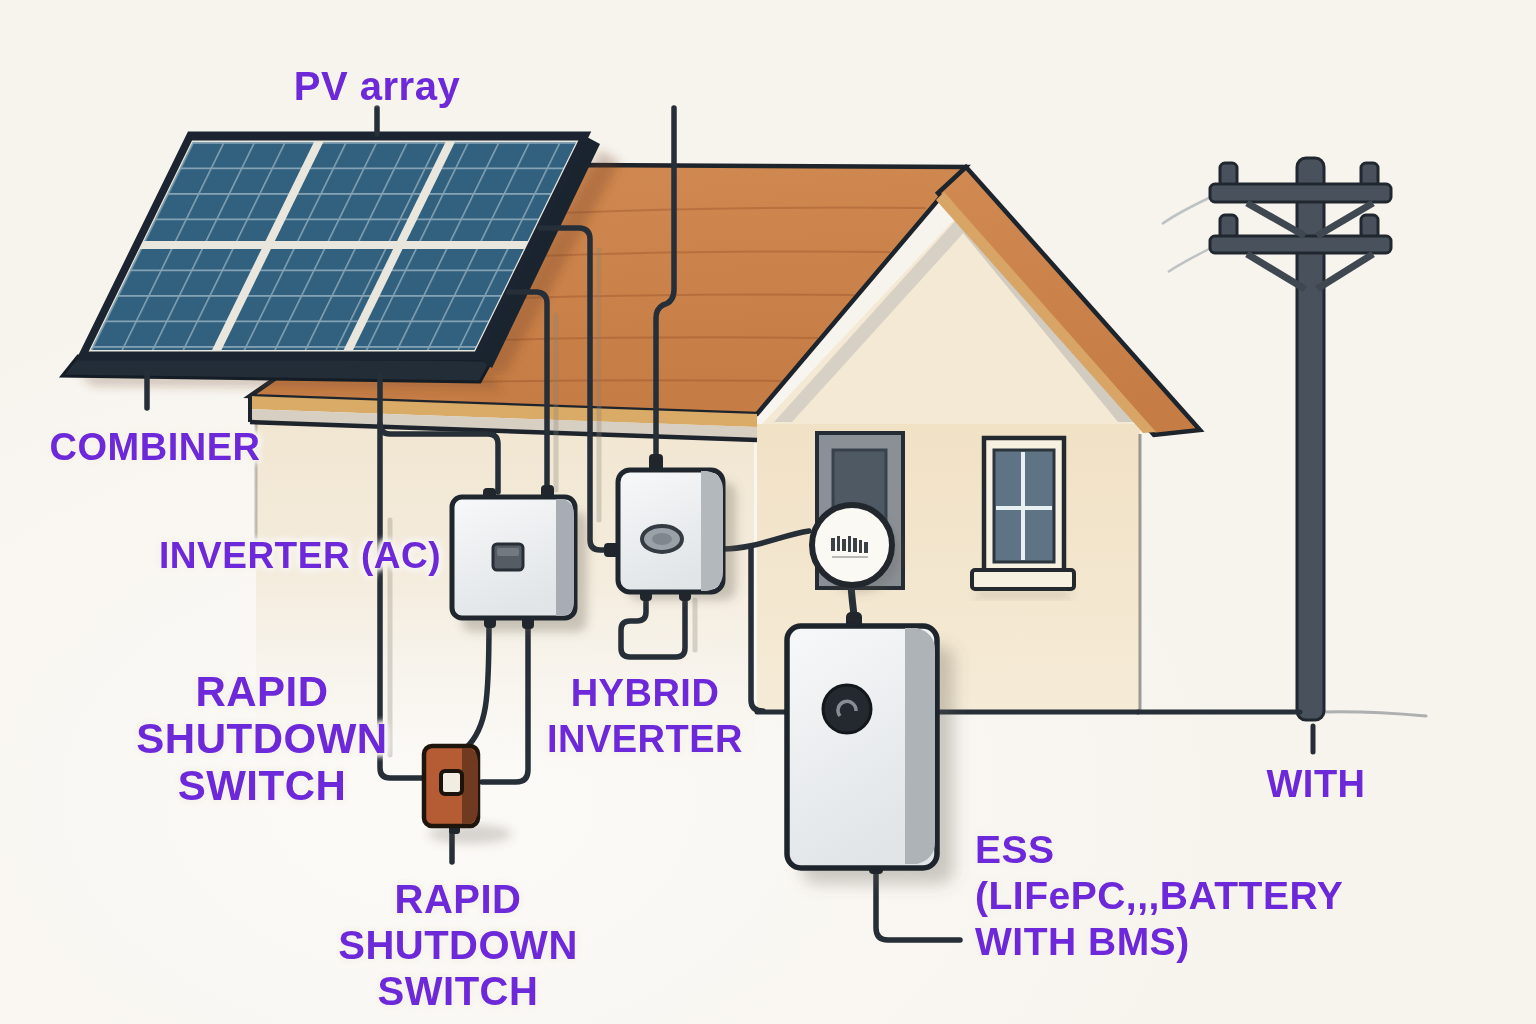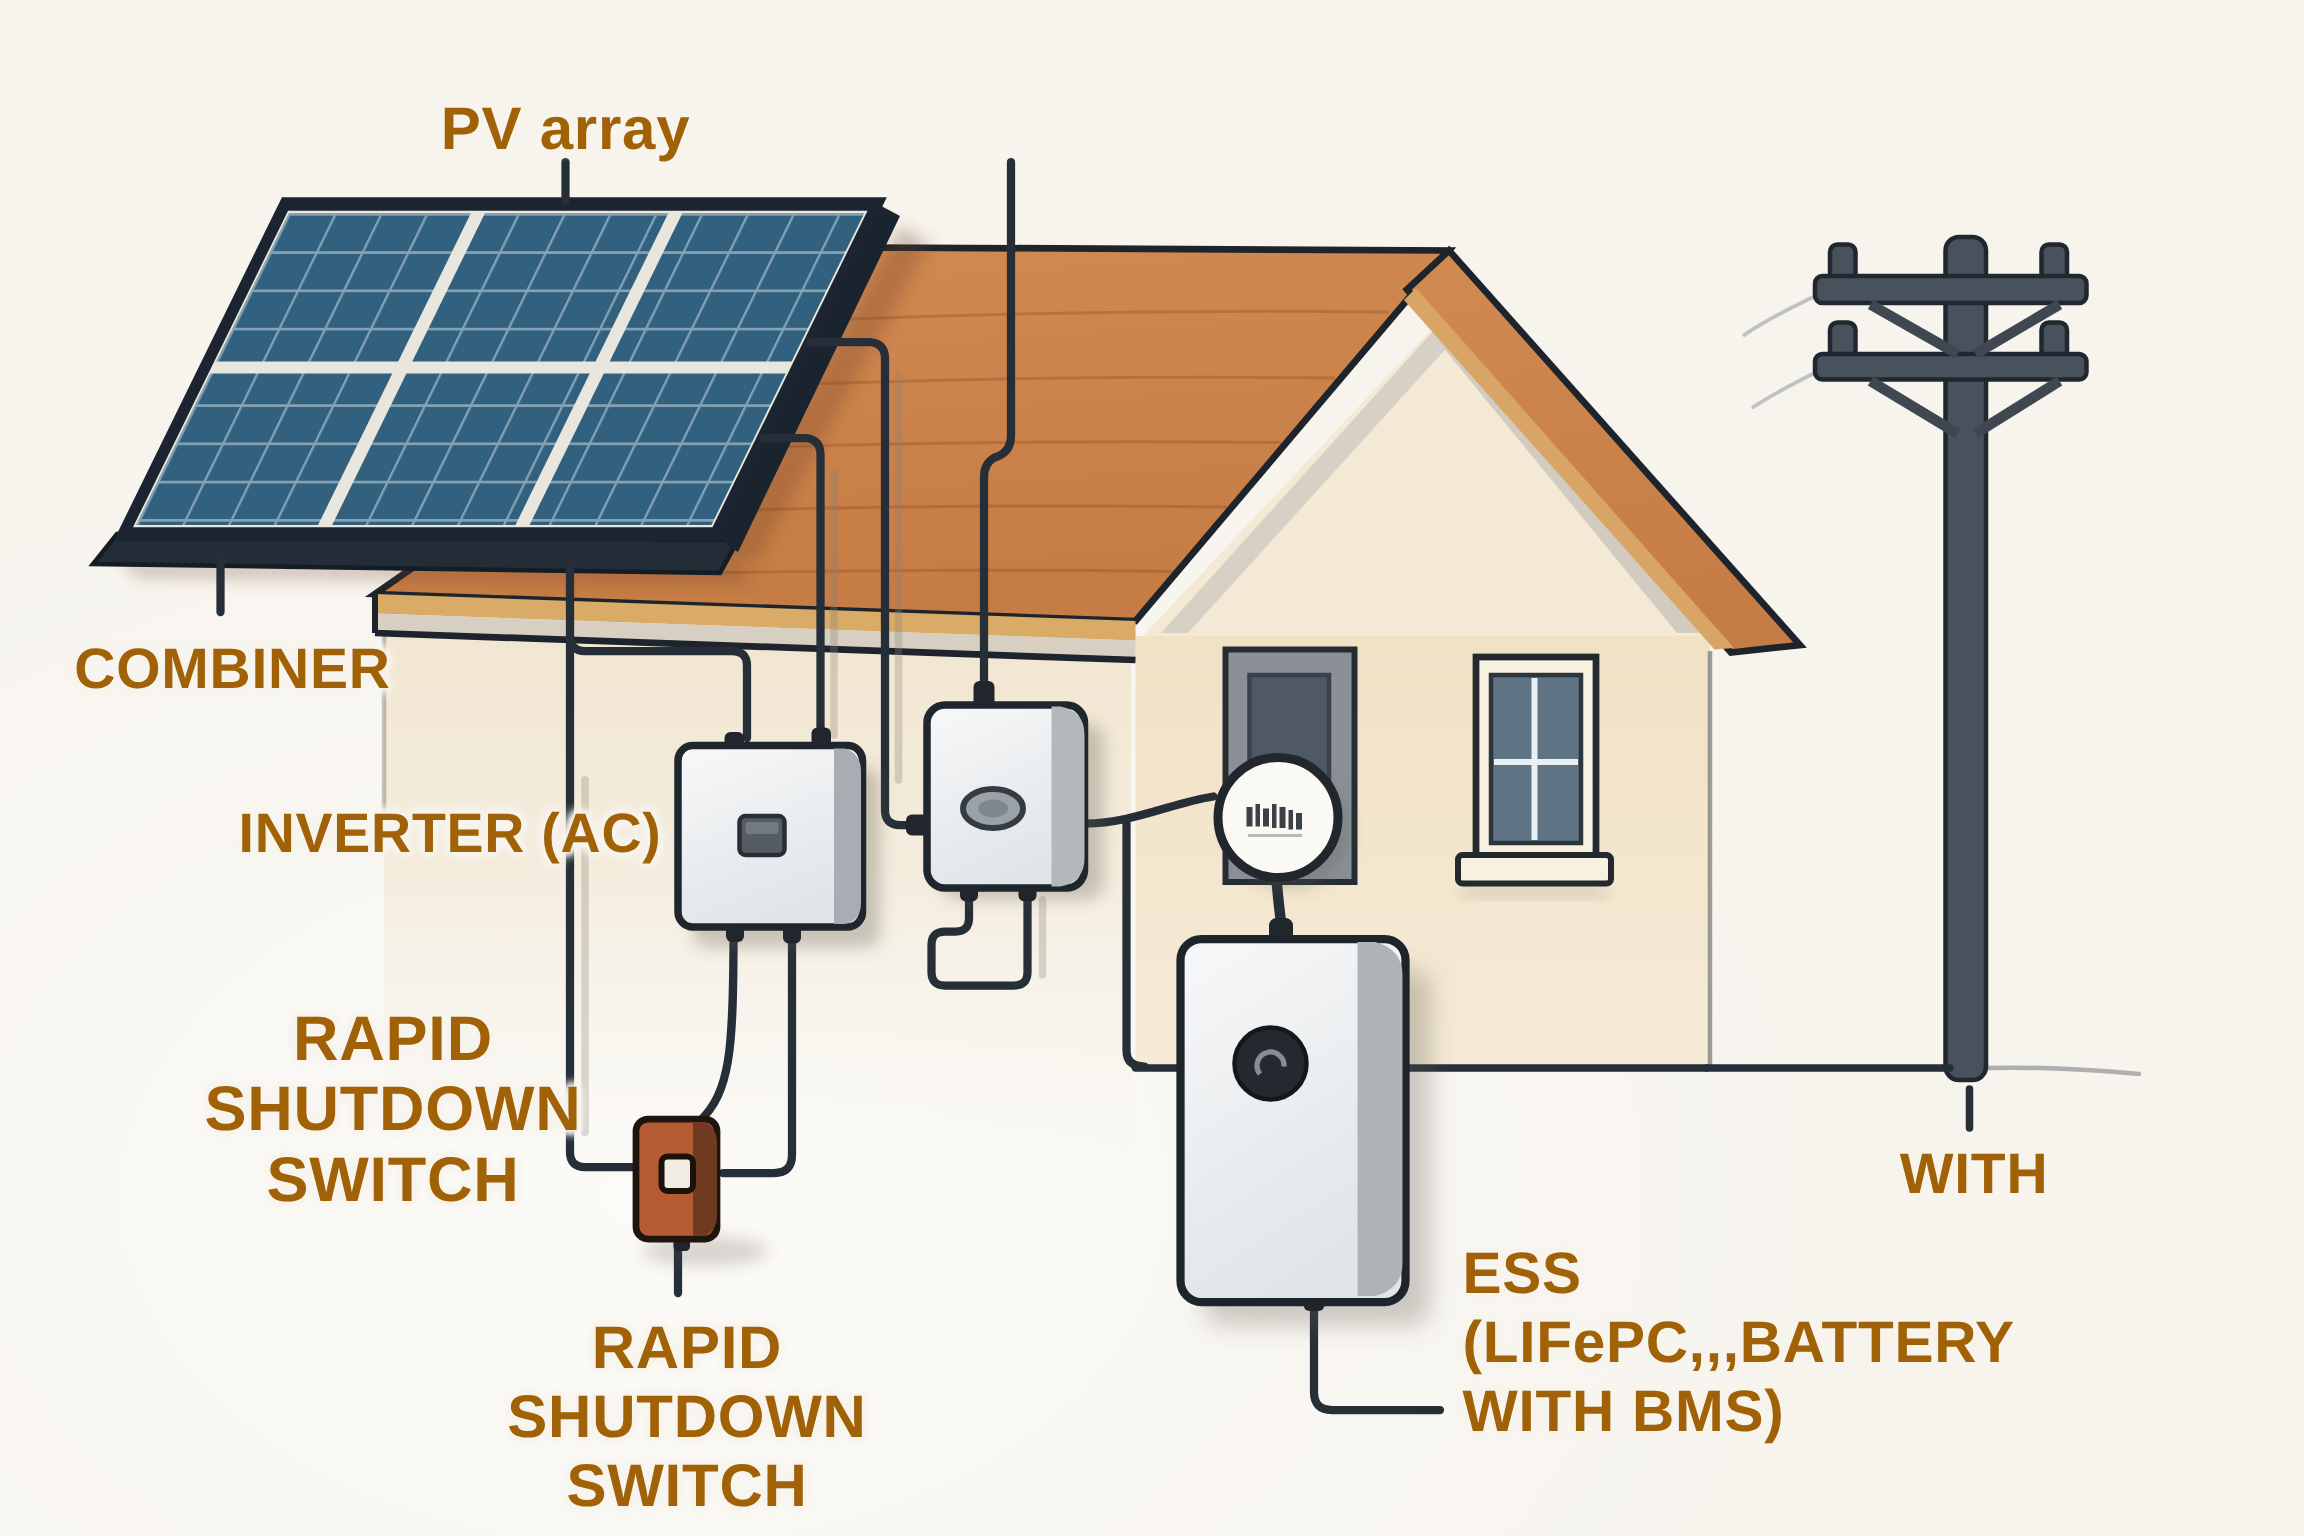--- a/index.html
+++ b/index.html
@@ -1,19 +1,19 @@
 <!DOCTYPE html>
 <html><head>
 <meta charset="utf-8">
 <style>
   html,body{margin:0;padding:0;background:#e8e6e0;}
   .stage{position:relative;width:1536px;height:1024px;overflow:hidden;
          background:#f7f4ee;font-family:"Liberation Sans",sans-serif;}
   svg{position:absolute;left:0;top:0;}
-  .lbl{position:absolute;font-weight:bold;color:#a16207;white-space:pre-line;
+  .lbl{position:absolute;font-weight:bold;color:#6d28d9;white-space:pre-line;
        text-align:center;transform:translate(-50%,-50%);letter-spacing:.5px;
        line-height:1.18;
        text-shadow:0 0 5px #f7f4ee,0 0 5px #f7f4ee,0 0 9px #f7f4ee,
                    2px 2px 6px #f7f4ee,-2px 2px 6px #f7f4ee,
                    2px -2px 6px #f7f4ee,-2px -2px 6px #f7f4ee;}
   .lbl-pv      {left:377px; top:87px;  font-size:40px;}
   .lbl-strings {left:674px; top:86px;  font-size:40px;}
   .lbl-comb    {left:155px; top:447px; font-size:38px;}
   .lbl-invac   {left:300px; top:556px; font-size:37px;}
   .lbl-rsd1    {left:262px; top:739px; font-size:42px; line-height:1.12;}
@@ -233,18 +233,20 @@
 
 <div class="lbl lbl-pv">PV array</div>
 <div class="lbl lbl-comb">COMBINER</div>
 <div class="lbl lbl-invac">INVERTER (AC)</div>
 <div class="lbl lbl-rsd1">RAPID
 SHUTDOWN
 SWITCH</div>
 <div class="lbl lbl-rsd2">RAPID
 SHUTDOWN
 SWITCH</div>
+<div class="lbl lbl-hyb">HYBRID
+INVERTER</div>
 <div class="lbl lbl-ess">ESS
 (LIFePC,,,BATTERY
 WITH BMS)</div>
 <div class="lbl lbl-grid">WITH</div>
 
 </div>
 
 </body></html>

